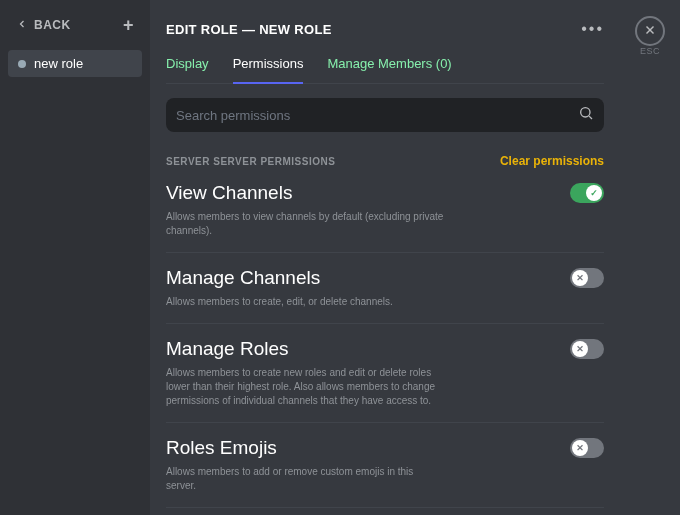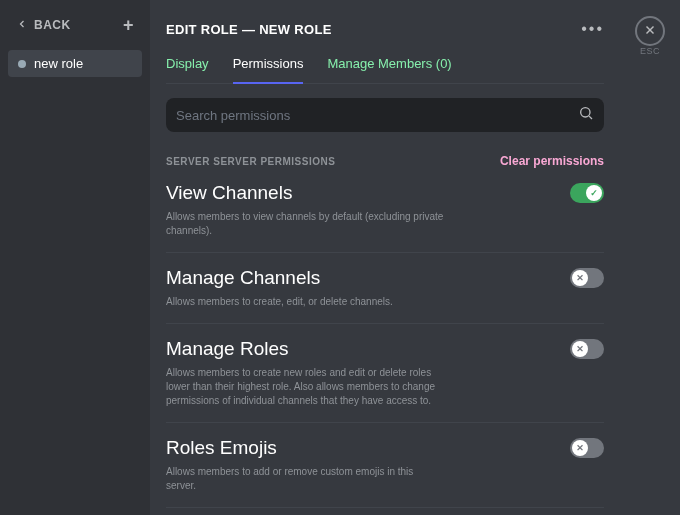--- a/index.html
+++ b/index.html
@@ -138,21 +138,21 @@
 }
 .section-title {
   font-size: 10px;
   font-weight: 700;
   letter-spacing: 0.5px;
   color: #8e9297;
 }
 .clear-link {
   font-size: 12px;
   font-weight: 600;
-  color: #f9a8d4;
+  color: #eab308;
   cursor: pointer;
 }
 .perm {
   padding: 14px 0 14px 0;
   border-bottom: 1px solid #40444b;
 }
 .perm-head {
   display: flex;
   justify-content: space-between;
   align-items: center;

